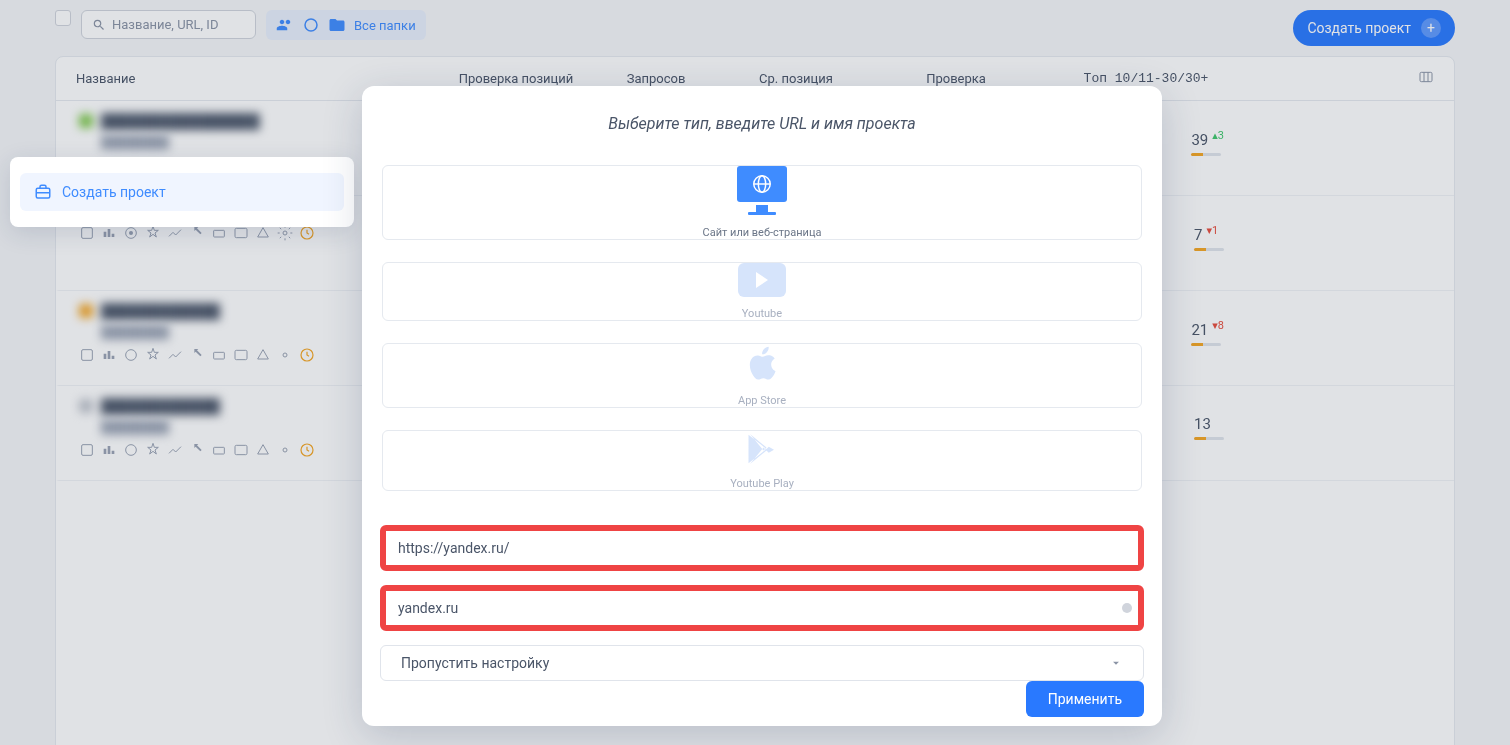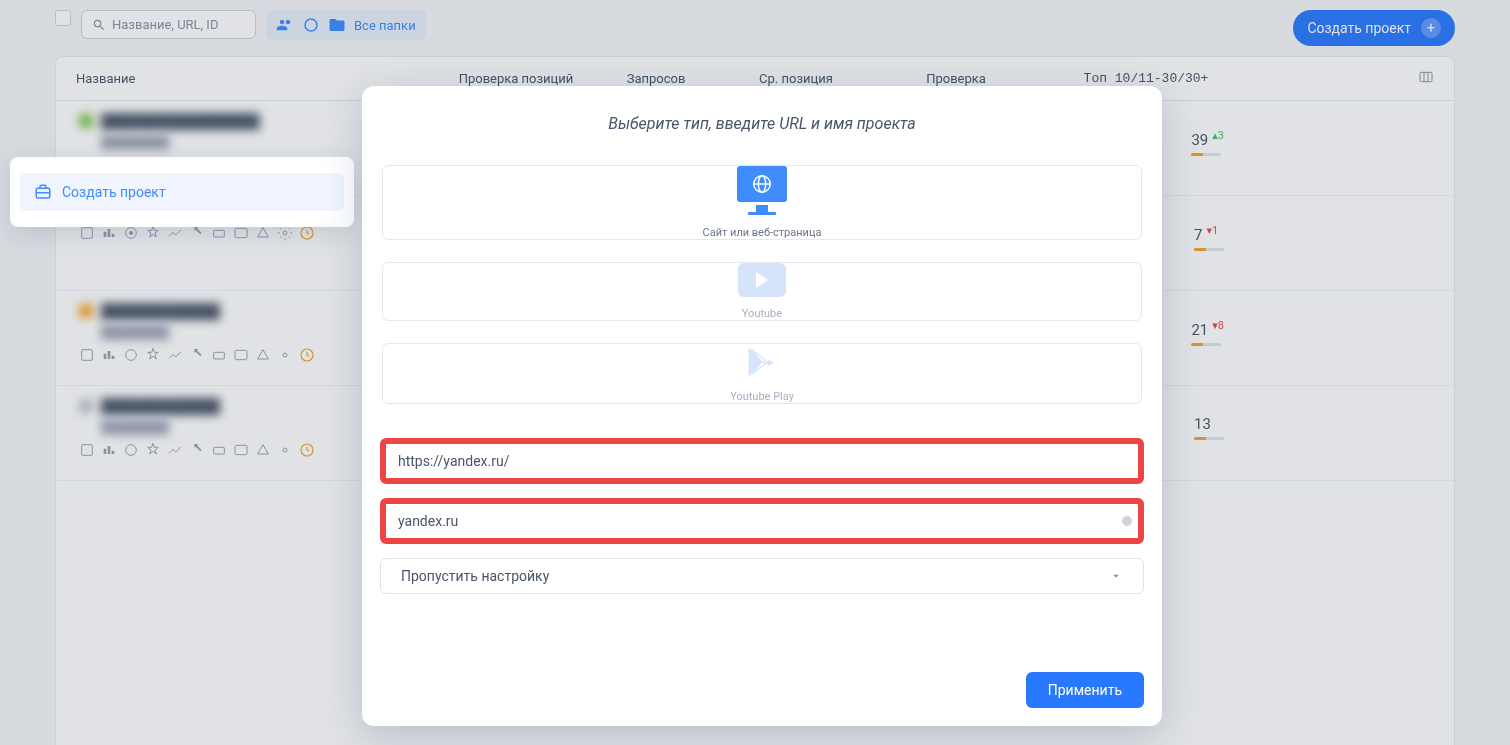--- a/index.html
+++ b/index.html
@@ -337,20 +337,26 @@
       </div>
       <span class="card-label">Сайт или веб-страница</span>
     </div>
     <div class="type-card">
       <div class="yt-icon">
           <div class="yt-play"></div>
         </div>
       <span class="card-label">Youtube</span>
     </div>
     <div class="type-card">
+      <svg class="app-icon" viewBox="0 0 24 24">
+          <path d="M17.5 12.5c0-2.5 2-3.7 2.1-3.8-1.1-1.7-2.9-1.9-3.5-1.9-1.5-.2-2.9.9-3.6.9-.8 0-1.9-.9-3.1-.8-1.6 0-3.1.9-3.9 2.4-1.7 2.9-.4 7.2 1.2 9.6.8 1.1 1.7 2.4 3 2.4 1.2 0 1.7-.8 3.1-.8 1.5 0 1.8.8 3.1.8 1.3 0 2.1-1.2 2.9-2.3.9-1.3 1.3-2.6 1.3-2.7-.1 0-2.5-1-2.6-3.8zM15 4.8c.7-.8 1.1-1.9 1-3.1-1 0-2.2.7-2.9 1.5-.6.7-1.2 1.9-1 3 1.1.1 2.2-.6 2.9-1.4z"></path>
+        </svg>
+      <span class="card-label">App Store</span>
+    </div>
+    <div class="type-card">
       <svg class="gp-icon" viewBox="0 0 24 24">
           <path d="M3 2.5v19l12-9.5L3 2.5zm13.5 8l3.5 2-3.5 2-2-2 2-2zM4 2l11 9-2 2L4 2zm0 20l9-11 2 2L4 22z"></path>
         </svg>
       <span class="card-label">Youtube Play</span>
     </div>
   </div>
 
   <div class="modal-inputs">
     <input class="m-input" value="https://yandex.ru/" style="">
     <div class="m-input-wrap">

